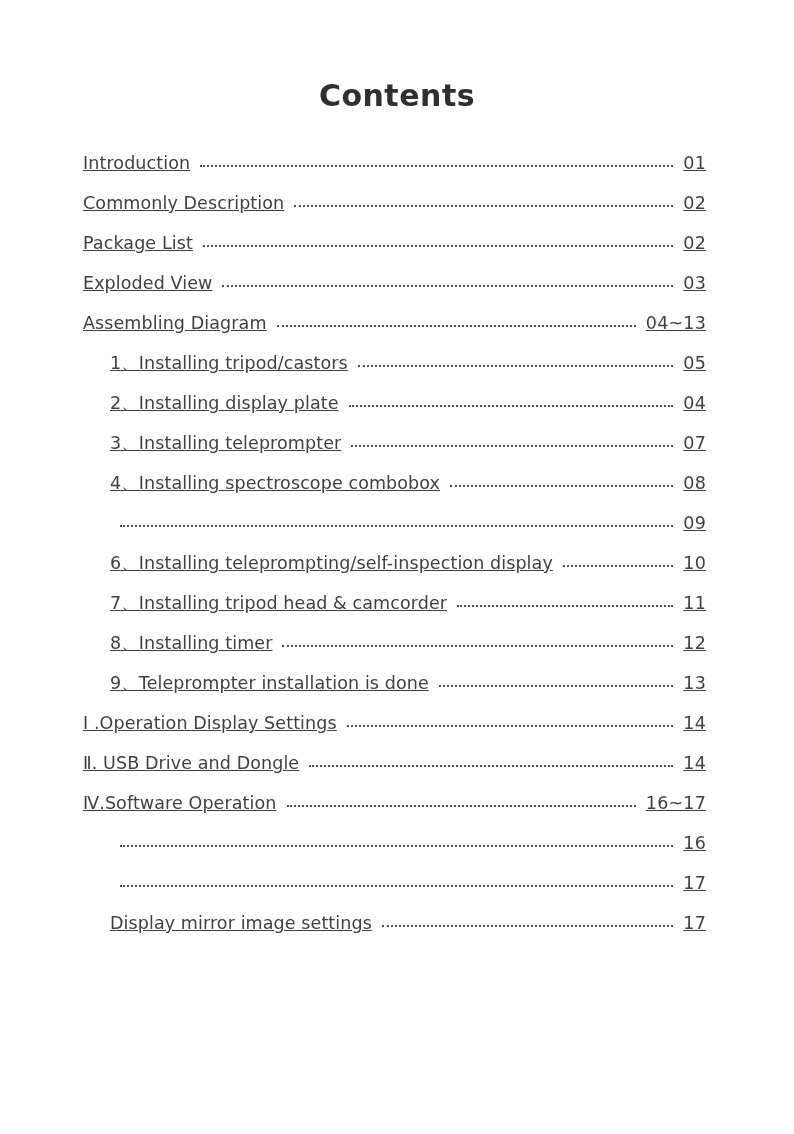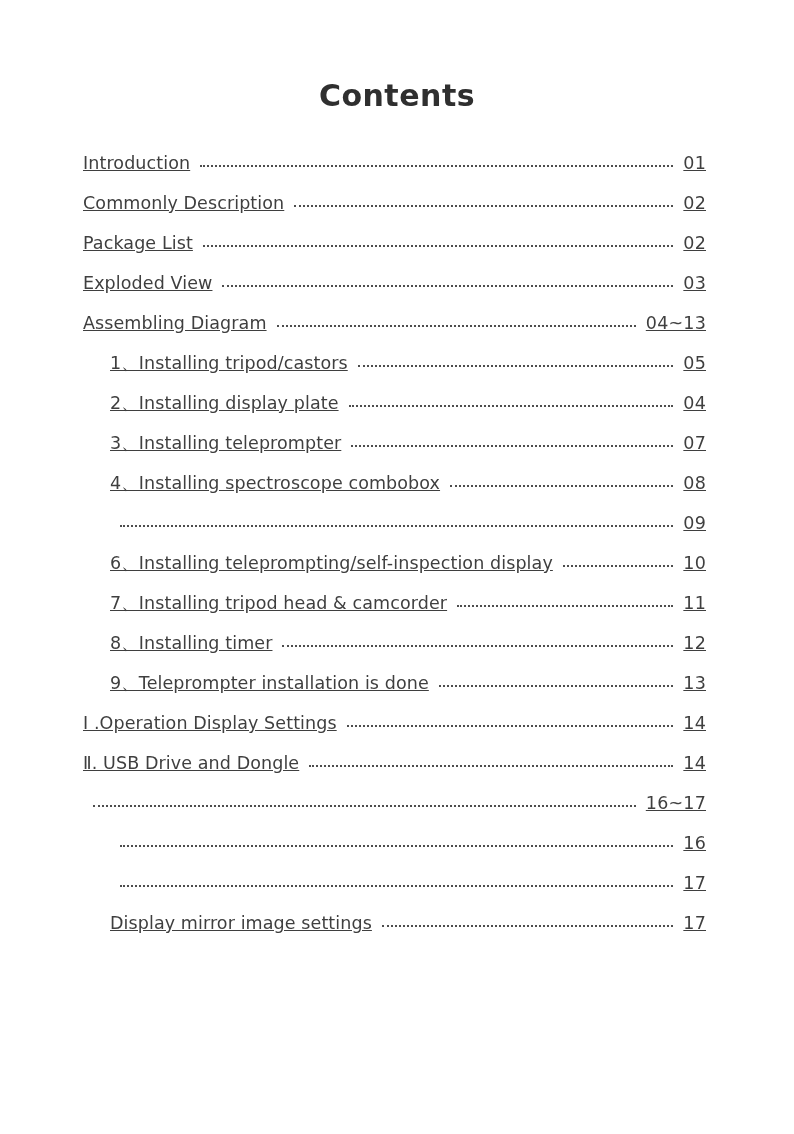--- a/index.html
+++ b/index.html
@@ -171,20 +171,21 @@
   </div>
 
   <div class="toc-row indent-0">
     <span class="toc-label">Ⅱ. USB Drive and Dongle</span>
     <span class="toc-leader"></span>
     <span class="toc-page">14</span>
   </div>
 
 
   <div class="toc-row indent-0">
+    <span class="toc-label">Ⅳ.Software Operation</span>
     <span class="toc-leader"></span>
     <span class="toc-page">16~17</span>
   </div>
 
   <div class="toc-row indent-1">
     <span class="toc-leader"></span>
     <span class="toc-page">16</span>
   </div>
 
   <div class="toc-row indent-1">

